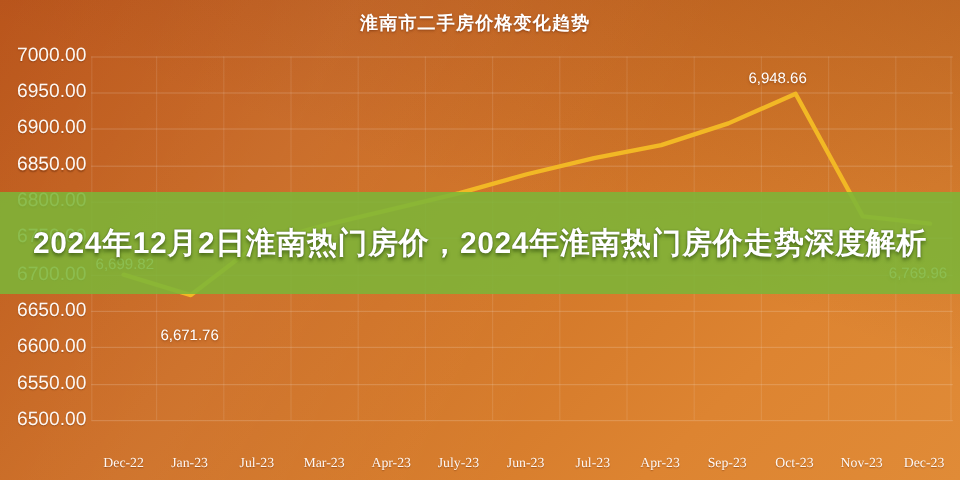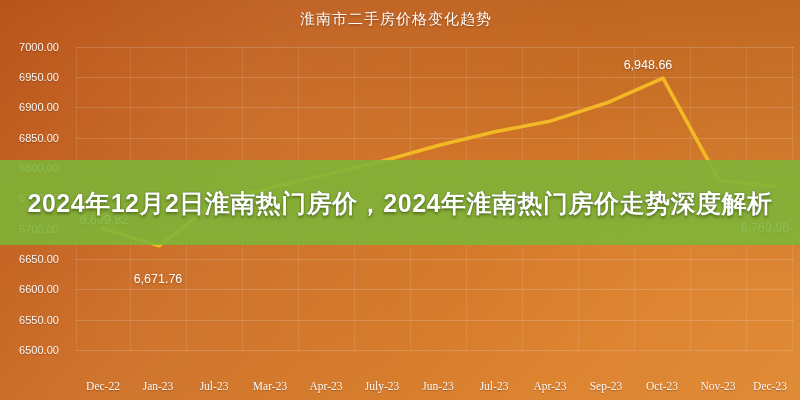--- a/index.html
+++ b/index.html
@@ -38,32 +38,32 @@
   }
 
   .chart-title {
     position: absolute;
     top: 10px;
     left: 0;
     width: 792px;
     text-align: center;
     color: #ffffff;
     font-size: 15px;
-    font-weight: normal;
+    font-weight: bold;
     letter-spacing: 1px;
     text-shadow: 0 1px 2px rgba(90,30,5,0.55);
   }
 
   .ytick {
     position: absolute;
     left: 6px;
     width: 66px;
-    text-align: center;
+    text-align: right;
     color: #fdf7f2;
-    font-size: 11px;
+    font-size: 16px;
     transform: translateY(-50%);
     text-shadow: 0 1px 1px rgba(100,40,10,0.45);
     white-space: nowrap;
   }
 
   .gridline {
     position: absolute;
     left: 76px;
     right: 6px;
     height: 1px;

